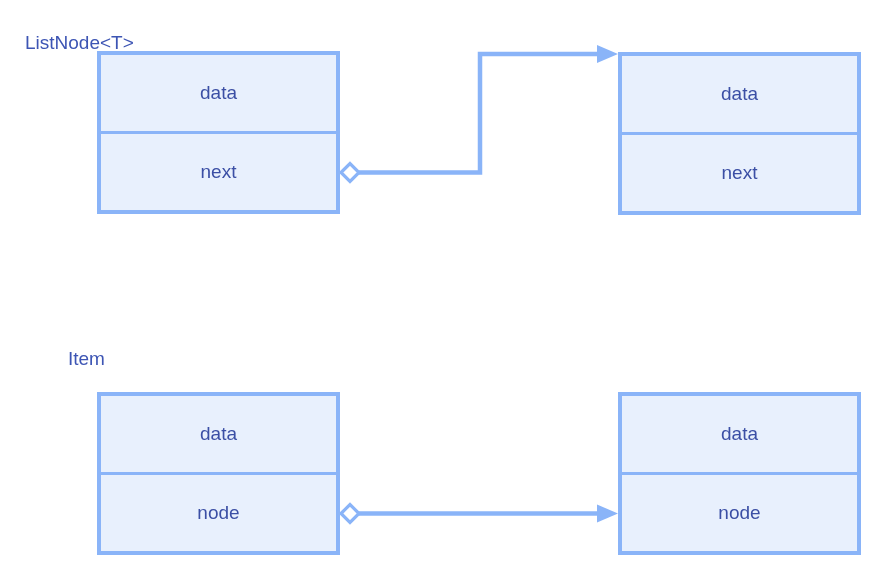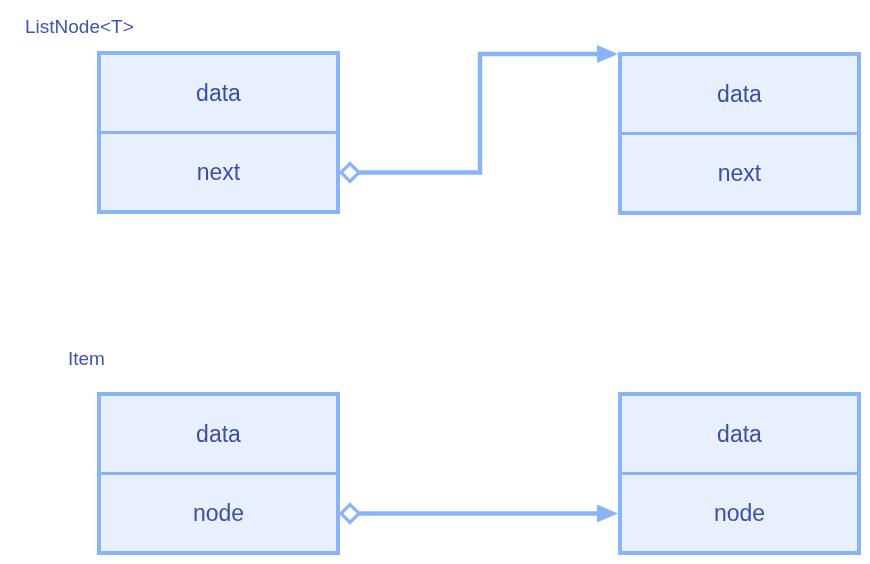--- a/index.html
+++ b/index.html
@@ -32,21 +32,21 @@
     display:flex;
     flex-direction:column;
   }
   .uml-cell{
     flex:1;
     background:var(--fill);
     display:flex;
     align-items:center;
     justify-content:center;
     color:var(--text);
-    font-size:23px;
+    font-size:19px;
   }
   .uml-cell + .uml-cell{
     border-top:3px solid var(--stroke);
   }
   .connector-layer{
     position:absolute;
     left:0;top:0;
     width:870px;height:564px;
     pointer-events:none;
   }
@@ -63,21 +63,21 @@
     fill:#ffffff;
     stroke:var(--stroke);
     stroke-width:3.2;
   }
 </style>
 </head>
 <body>
 
 <div class="canvas">
 
-  <div class="class-label" style="left:25px;top:16px;">ListNode&lt;T&gt;</div>
+  <div class="class-label" style="left:25px;top:32px;">ListNode&lt;T&gt;</div>
 
   <div class="class-label" style="left:68px;top:348px;">Item</div>
 
   <div class="uml-box" style="left:97px;top:51px;">
     <div class="uml-cell">data</div>
     <div class="uml-cell">next</div>
   </div>
 
   <div class="uml-box" style="left:618px;top:52px;">
     <div class="uml-cell">data</div>

